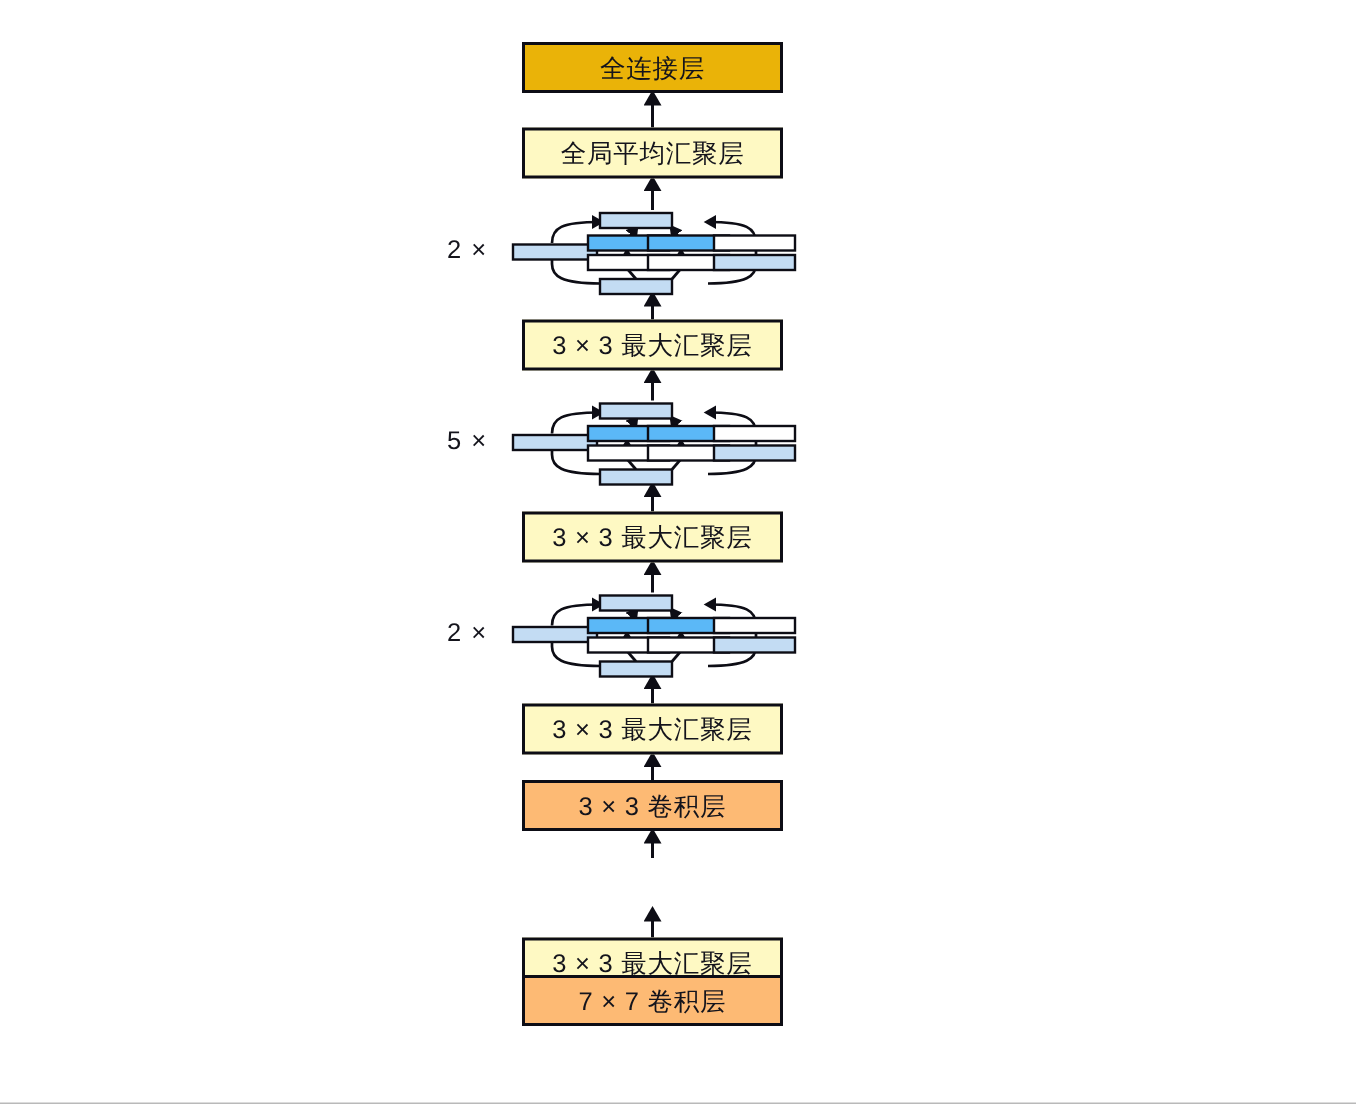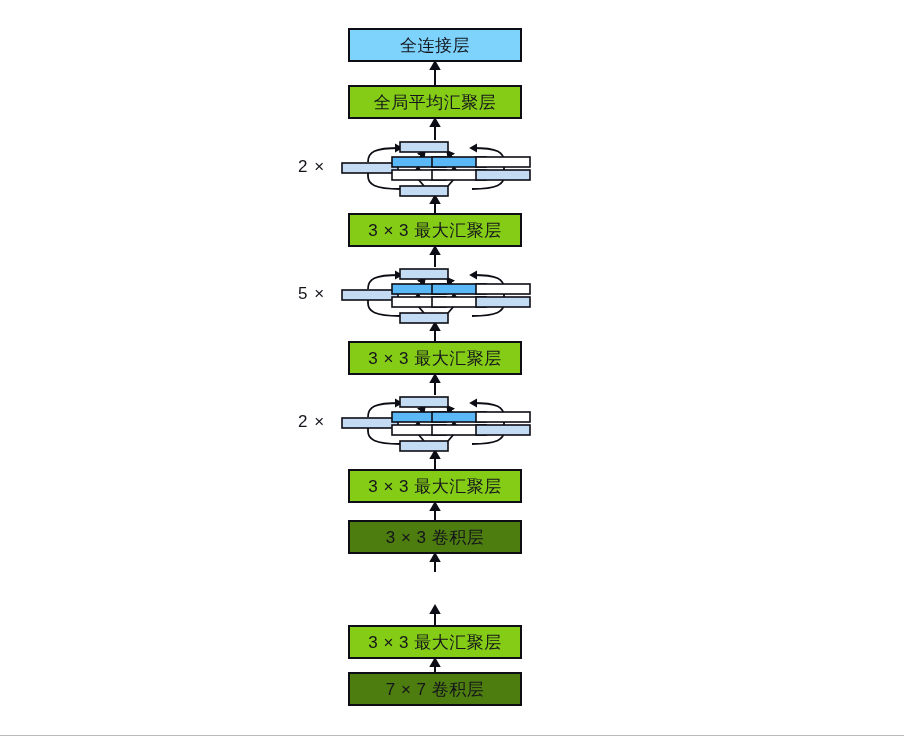--- a/index.html
+++ b/index.html
@@ -37,23 +37,23 @@
     border: 2px solid #0d0d15;
     display: flex;
     align-items: center;
     justify-content: center;
     font-size: 17px;
     color: #14141c;
     letter-spacing: 0.5px;
     line-height: 1;
     white-space: nowrap;
   }
-  .fill-white  { background: #7dd3fc; }
-  .fill-light  { background: #84cc16; }
-  .fill-strong { background: #4d7c0f; }
+  .fill-white  { background: #eab308; }
+  .fill-light  { background: #fef9c3; }
+  .fill-strong { background: #fdba74; }
 
   
   .rep-label {
     position: absolute;
     font-size: 17px;
     color: #14141c;
     letter-spacing: 1px;
     white-space: nowrap;
   }
 
@@ -234,21 +234,21 @@
 
   <div class="layer-box fill-strong" style="top:520px">
     <span>3 × 3 卷积层</span>
   </div>
 
 
   <div class="layer-box fill-light" style="top:625px">
     <span>3 × 3 最大汇聚层</span>
   </div>
 
-  <div class="layer-box fill-strong" style="top:672px">
+  <div class="layer-box fill-strong" style="top:650px">
     <span>7 × 7 卷积层</span>
   </div>
 
   <div class="rep-label" style="top:157px; left:298px">2 ×</div>
   <div class="rep-label" style="top:284px; left:298px">5 ×</div>
   <div class="rep-label" style="top:412px; left:298px">2 ×</div>
 
   <div class="page-rule" style="top:735px"></div>
 
 </div>

